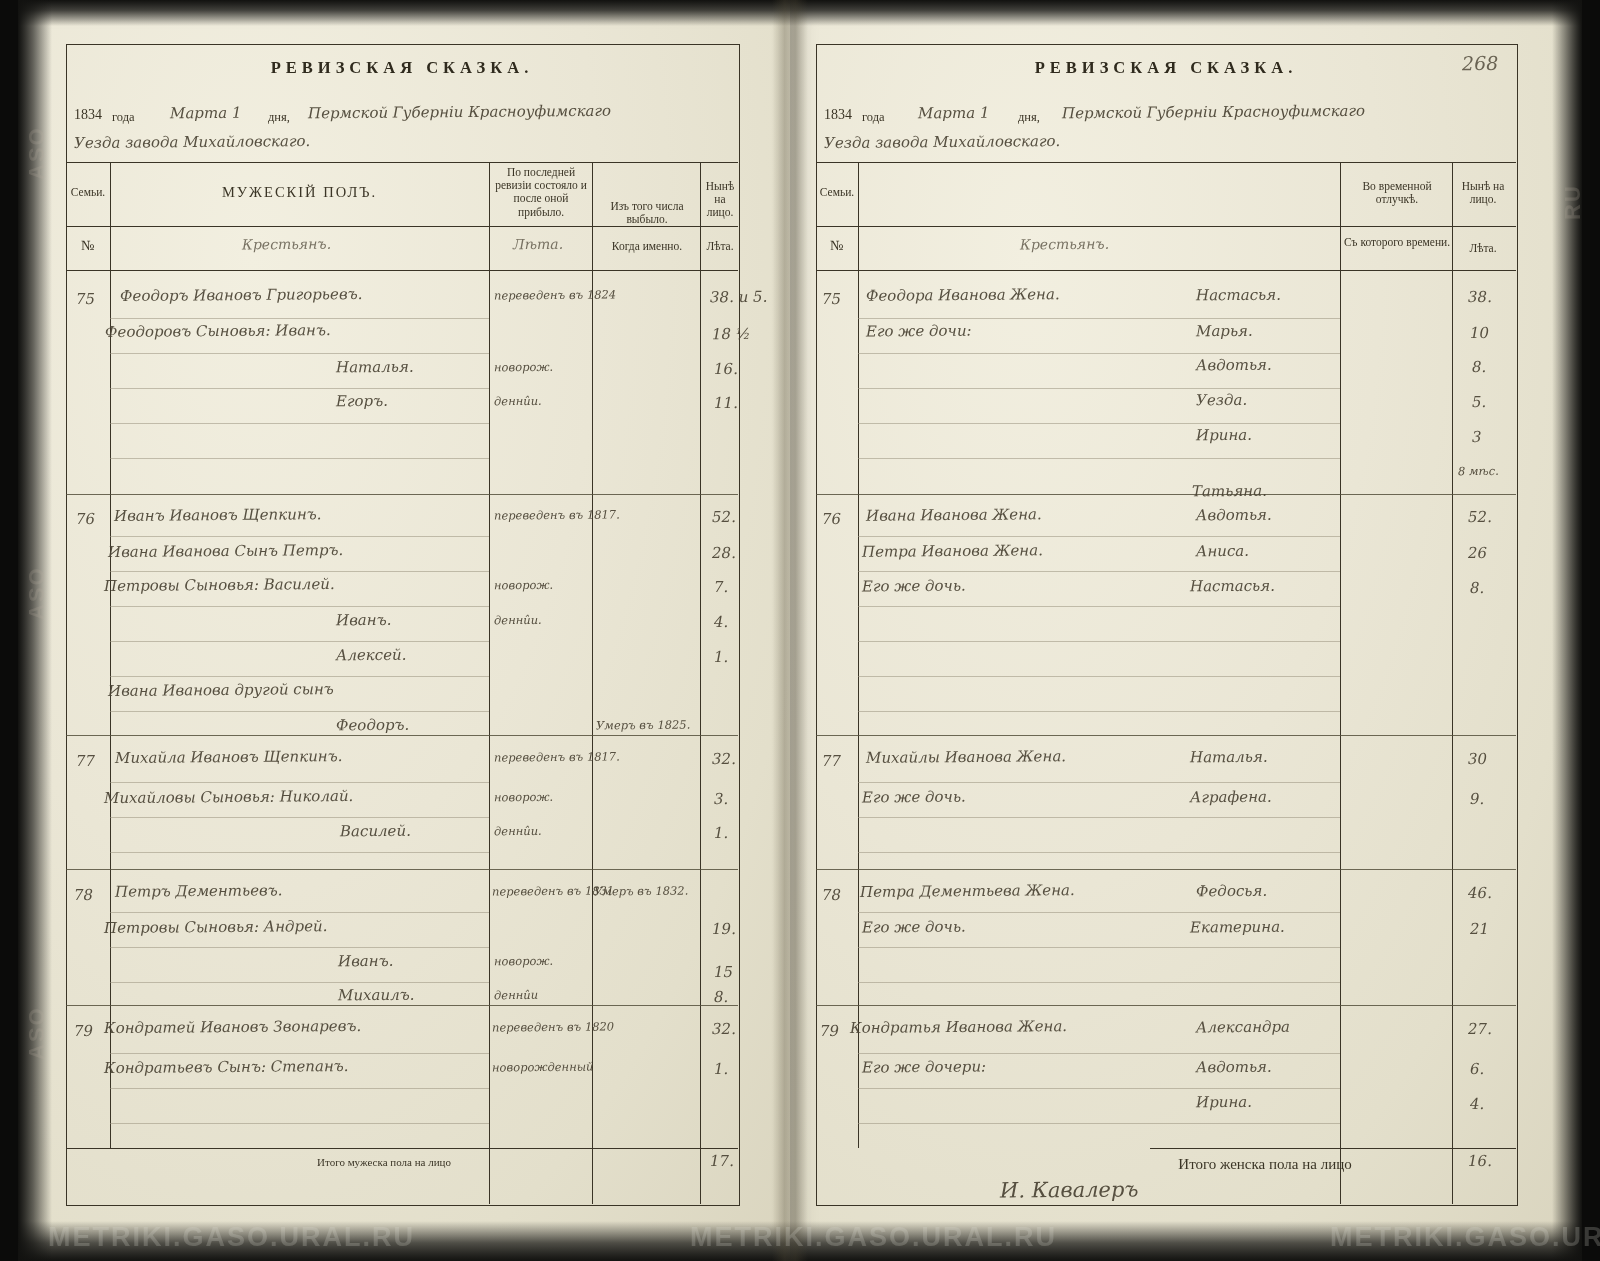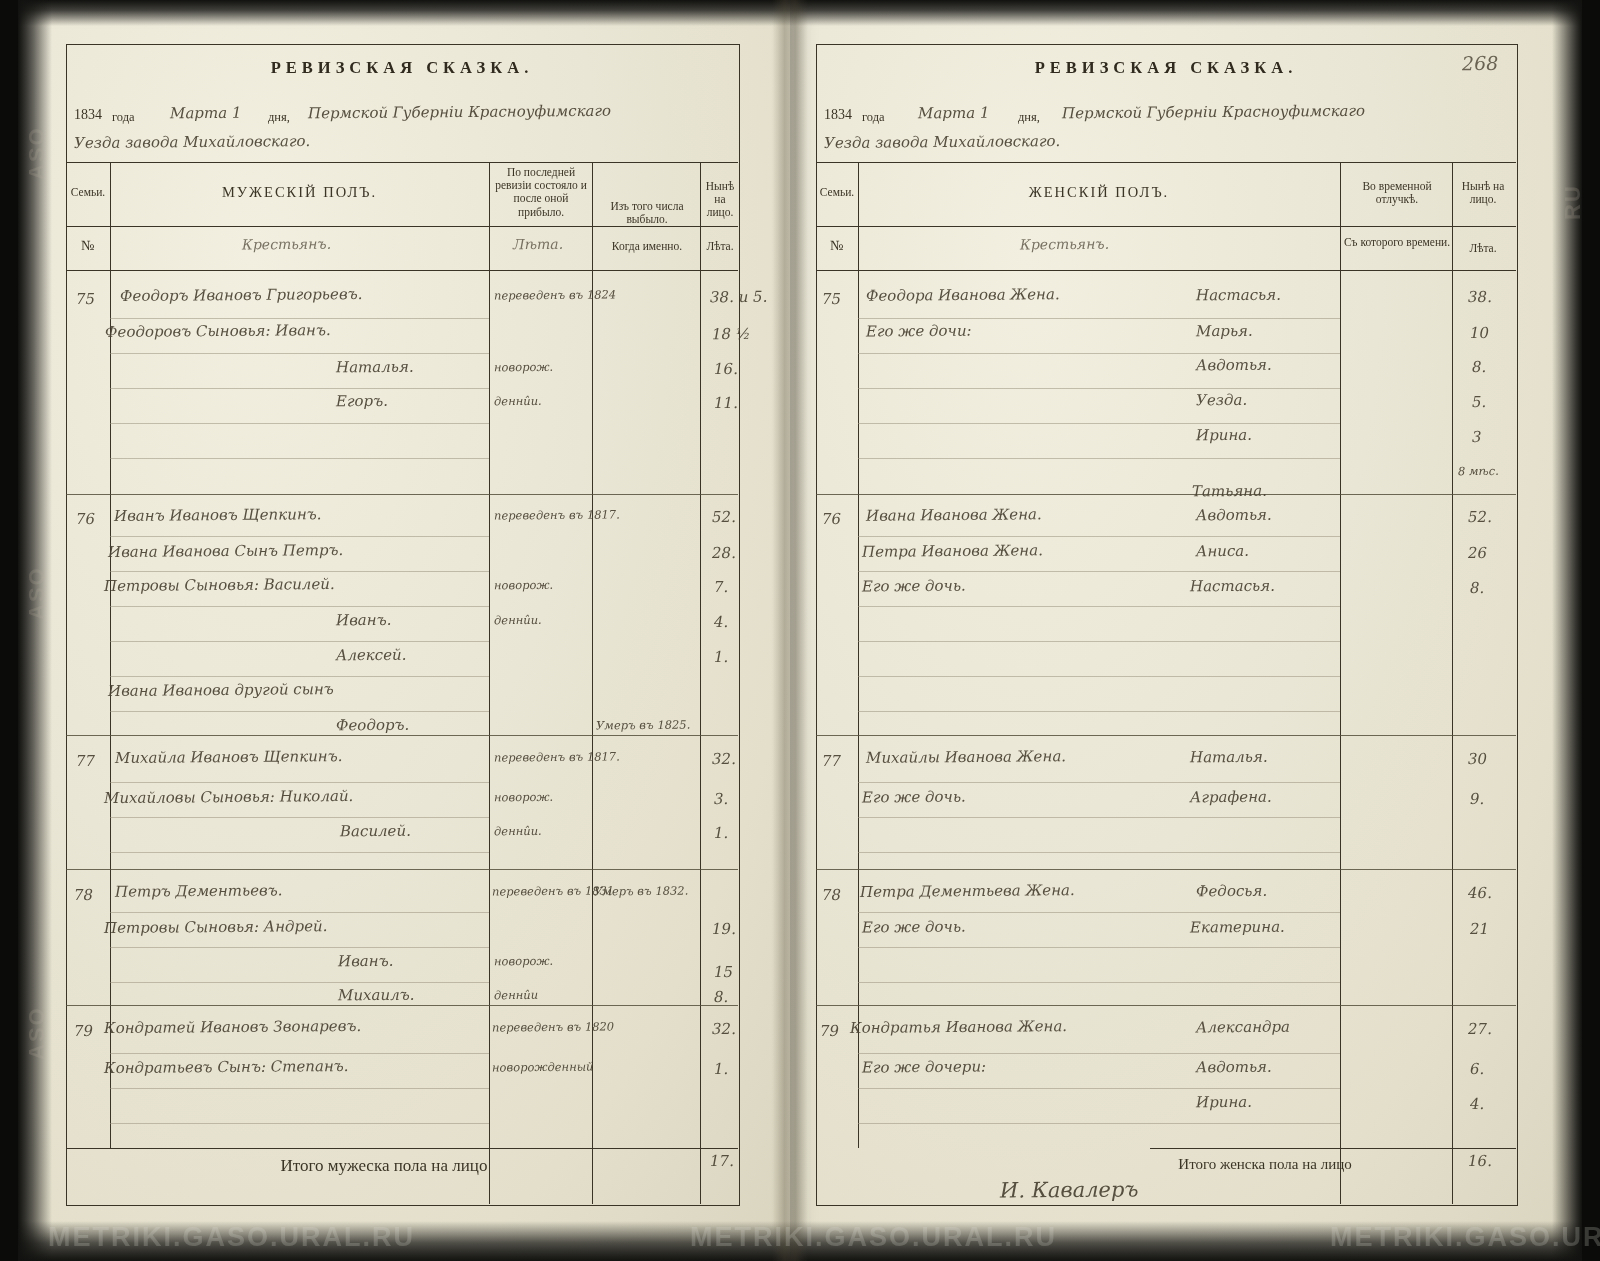--- a/index.html
+++ b/index.html
@@ -231,21 +231,21 @@
 
   <div class="hand num" style="left:74px;top:1022px;">79</div>
   <div class="hand" style="left:104px;top:1018px;">Кондратей Ивановъ Звонаревъ.</div>
   <div class="hand xs" style="left:492px;top:1020px;">переведенъ въ 1820</div>
   <div class="hand num" style="left:712px;top:1020px;">32.</div>
 
   <div class="hand" style="left:104px;top:1058px;">Кондратьевъ Сынъ:   Степанъ.</div>
   <div class="hand xs" style="left:492px;top:1060px;">новорожденный</div>
   <div class="hand num" style="left:714px;top:1060px;">1.</div>
 
-  <div class="printed" style="left:280px;top:1156px;width:208px;font-size:17px;">Итого мужеска пола на лицо</div>
+  <div class="printed" style="left:280px;top:1156px;width:208px;font-size:11px;">Итого мужеска пола на лицо</div>
   <div class="hand num" style="left:710px;top:1152px;">17.</div>
 
   <div class="title" style="left:816px;top:58px;width:700px;">РЕВИЗСКАЯ СКАЗКА.</div>
 
   <div class="hand folio" style="left:1462px;top:52px;">268</div>
 
   <div class="printed left" style="left:824px;top:107px;font-size:14px;">1834</div>
   <div class="printed left" style="left:862px;top:110px;font-size:12.5px;">года</div>
   <div class="hand" style="left:918px;top:104px;">Марта 1</div>
   <div class="printed left" style="left:1018px;top:110px;font-size:12.5px;">дня,</div>
@@ -255,21 +255,20 @@
   <div class="frame" id="frame-right"></div>
   <div class="hline" style="left:816px;top:162px;width:700px;"></div>
   <div class="hline" style="left:816px;top:226px;width:700px;"></div>
   <div class="hline" style="left:816px;top:270px;width:700px;"></div>
   <div class="hline" style="left:1150px;top:1148px;width:366px;"></div>
   <div class="vline" style="left:858px;top:162px;height:986px;"></div>
   <div class="vline" style="left:1340px;top:162px;height:1042px;"></div>
   <div class="vline" style="left:1452px;top:162px;height:1042px;"></div>
 
   <div class="printed small" style="left:816px;top:186px;width:42px;">Семьи.</div>
-  <div class="printed" style="left:858px;top:184px;width:482px;font-size:14.5px;letter-spacing:2px;">ЖЕНСКІЙ ПОЛЪ.</div>
   <div class="printed small" style="left:1342px;top:180px;width:110px;line-height:1.15;">Во временной отлучкѣ.</div>
   <div class="printed small" style="left:1454px;top:180px;width:58px;line-height:1.15;">Нынѣ на лицо.</div>
 
   <div class="printed" style="left:816px;top:238px;width:42px;font-size:14px;">№</div>
   <div class="hand faint" style="left:1020px;top:236px;font-size:14px;">Крестьянъ.</div>
   <div class="printed small" style="left:1342px;top:236px;width:110px;line-height:1.15;">Съ которого времени.</div>
   <div class="printed small" style="left:1454px;top:242px;width:58px;">Лѣта.</div>
 
   <div class="ruleline" style="left:858px;top:318px;width:482px;"></div>
   <div class="ruleline" style="left:858px;top:353px;width:482px;"></div>

